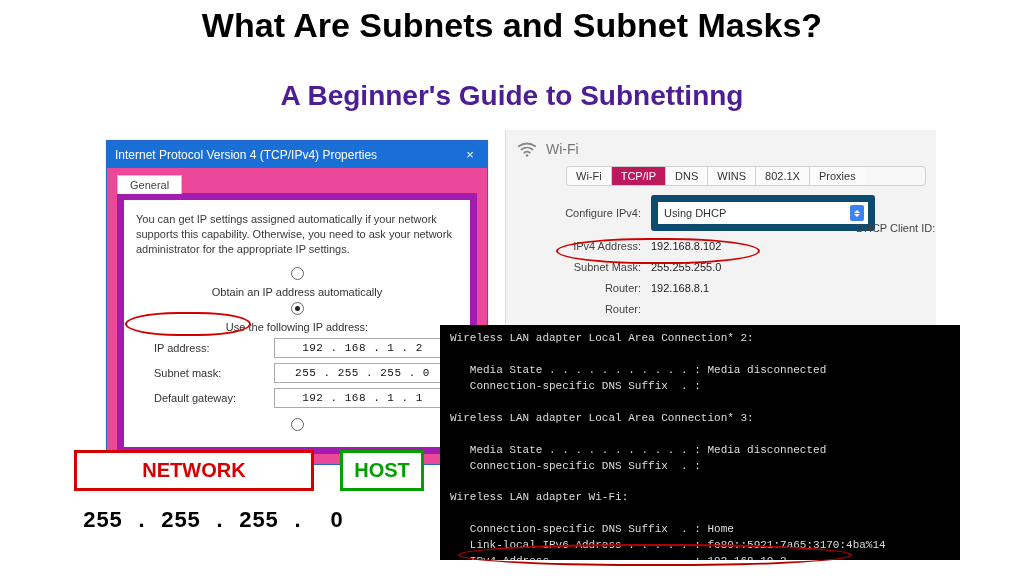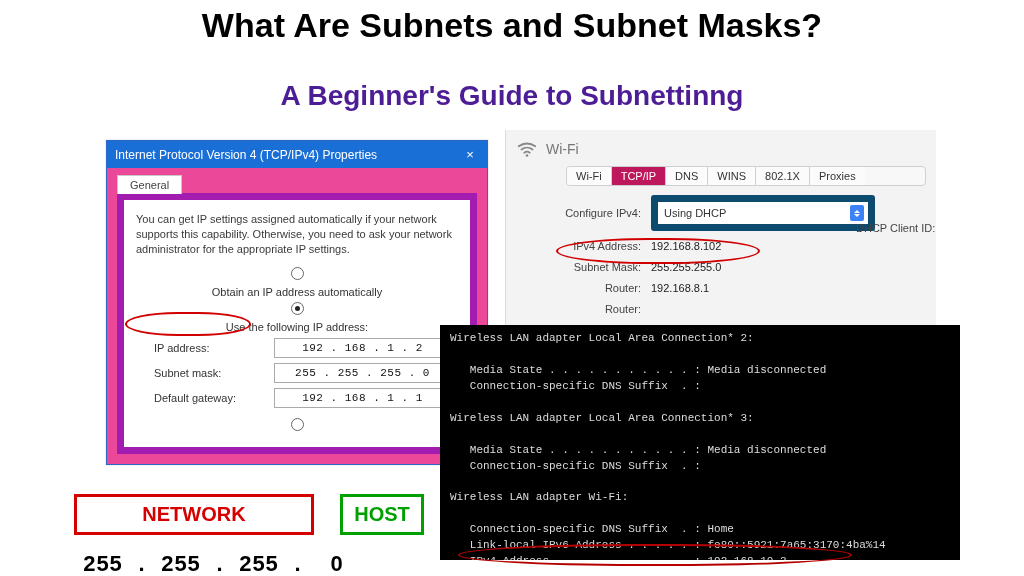--- a/index.html
+++ b/index.html
@@ -42,21 +42,21 @@
   .mac-sel .arrows::after{content:"";border-left:3px solid transparent;border-right:3px solid transparent;border-top:3px solid #fff;}
   .mac-dhcp{position:absolute;top:92px;left:350px;font-size:11px;color:#444;white-space:nowrap;}
   .mac-circ{position:absolute;border:2px solid #d10000;border-radius:50%/55%;pointer-events:none;}
 
   
   .term{top:325px;left:440px;width:520px;height:235px;background:#000;color:#ddd;font-family:"Courier New",monospace;font-size:11px;line-height:1.45;padding:6px 10px;box-sizing:border-box;white-space:pre;overflow:hidden;}
   .term-circ{position:absolute;border:2px solid #b50000;border-radius:50%/55%;pointer-events:none;}
 
   
   .diag{top:450px;left:74px;width:350px;}
-  .boxrow{display:flex;gap:26px;margin-top:44px;}
+  .boxrow{display:flex;gap:26px;}
   .netbox{border:3px solid #d60000;color:#d60000;font-weight:700;text-align:center;padding:6px 0;width:240px;font-size:20px;background:#fff;}
   .hostbox{border:3px solid #00a000;color:#00a000;font-weight:700;text-align:center;padding:6px 0;width:80px;font-size:20px;background:#fff;}
   .octs{margin-top:16px;font-size:22px;font-weight:700;color:#000;letter-spacing:1px;}
   .octs span{display:inline-block;text-align:center;}
   .oct{width:58px;}
   .dot{width:20px;}
 </style>
 </head>
 <body>
 

